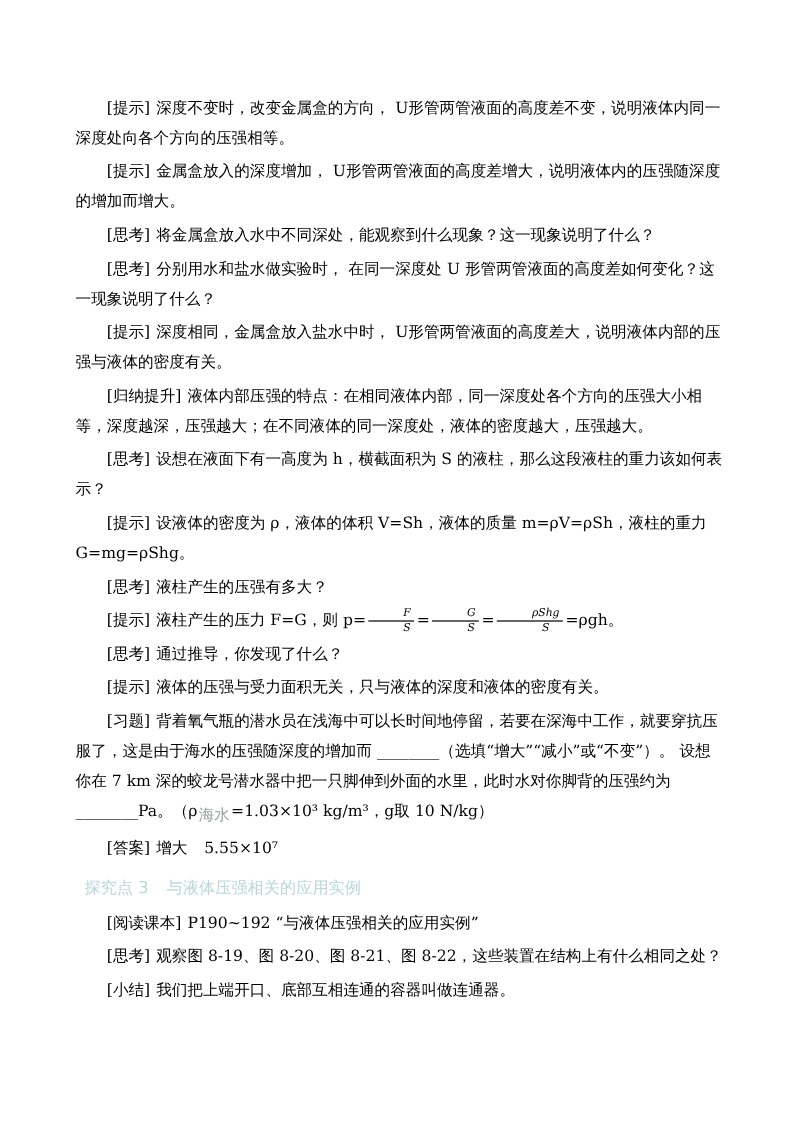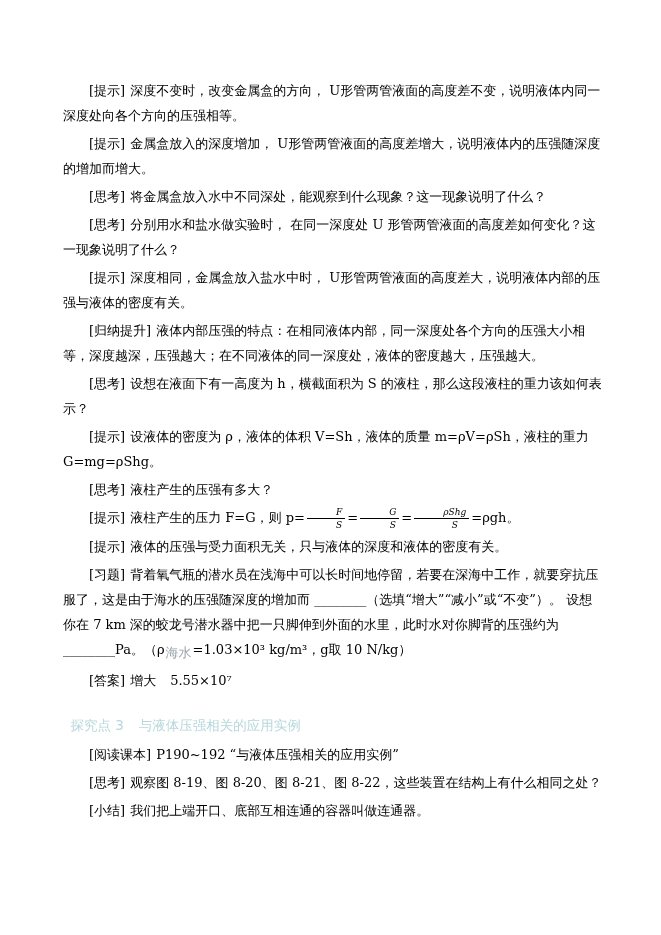--- a/index.html
+++ b/index.html
@@ -19,21 +19,21 @@
     display:inline-flex;flex-direction:column;align-items:center;
     vertical-align:middle;font-size:9px;line-height:12px;
     font-style:italic;margin:0 2px;
   }
   .frac .num{border-bottom:1px solid #000;padding:0 3px;}
   .frac .den{padding:0 3px;}
   .blank{white-space:nowrap;margin-top:24px;}
   .sub{font-size:13px;color:#98a2a6;vertical-align:-3px;margin:0 1px;}
   .answer-word{margin-right:14px;}
   .section-heading{
-    margin:20px 0 4px 0;text-indent:0.55em;
+    margin:8px 0 4px 0;text-indent:0.55em;
     font-family:"DejaVu Sans","Liberation Sans",sans-serif;
     font-size:13.5px;color:#b7d7dc;
   }
   .section-heading .label{margin-right:15px;}
 </style>
 </head>
 <body>
 
 <div class="page">
 
@@ -79,20 +79,23 @@
         <span class="den">S</span>
       </span><span>=</span><span class="frac">
         <span class="num">G</span>
         <span class="den">S</span>
       </span><span>=</span><span class="frac">
         <span class="num">ρShg</span>
         <span class="den">S</span>
       </span><span>=</span><span class="math">ρgh</span><span>。</span>
   </p>
 
+  <p class="para">
+    <span class="tag">[思考]</span><span>通过推导，你发现了什么？</span>
+  </p>
 
   <p class="para">
     <span class="tag">[提示]</span><span>液体的压强与受力面积无关，只与液体的深度和液体的密度有关。</span>
   </p>
 
   <p class="para">
     <span class="tag">[习题]</span><span>背着氧气瓶的潜水员在浅海中可以长时间地停留，若要在深海中工作，就要穿抗压服了，这是由于海水的压强随深度的增加而 </span><span class="blank">________</span><span>（选填“增大”“减小”或“不变”）。 设想你在 7 km 深的蛟龙号潜水器中把一只脚伸到外面的水里，此时水对你脚背的压强约为 </span><span class="blank">________</span><span>Pa。（ρ</span><span class="sub">海水</span><span>=1.03×10³ kg/m³，g取 10 N/kg）</span>
   </p>
 
 

